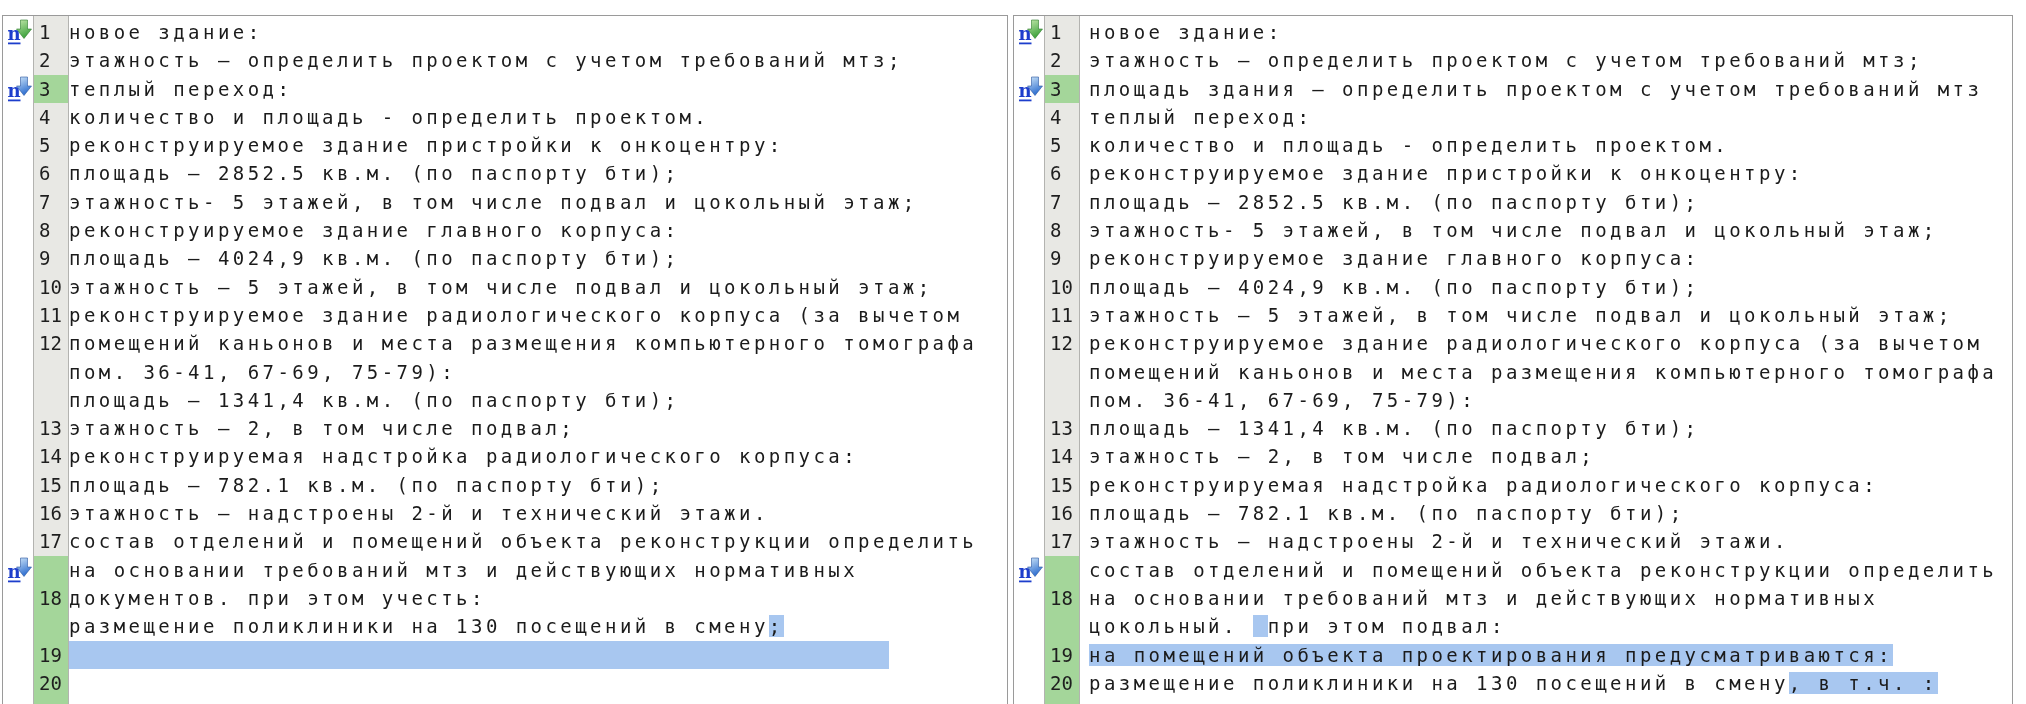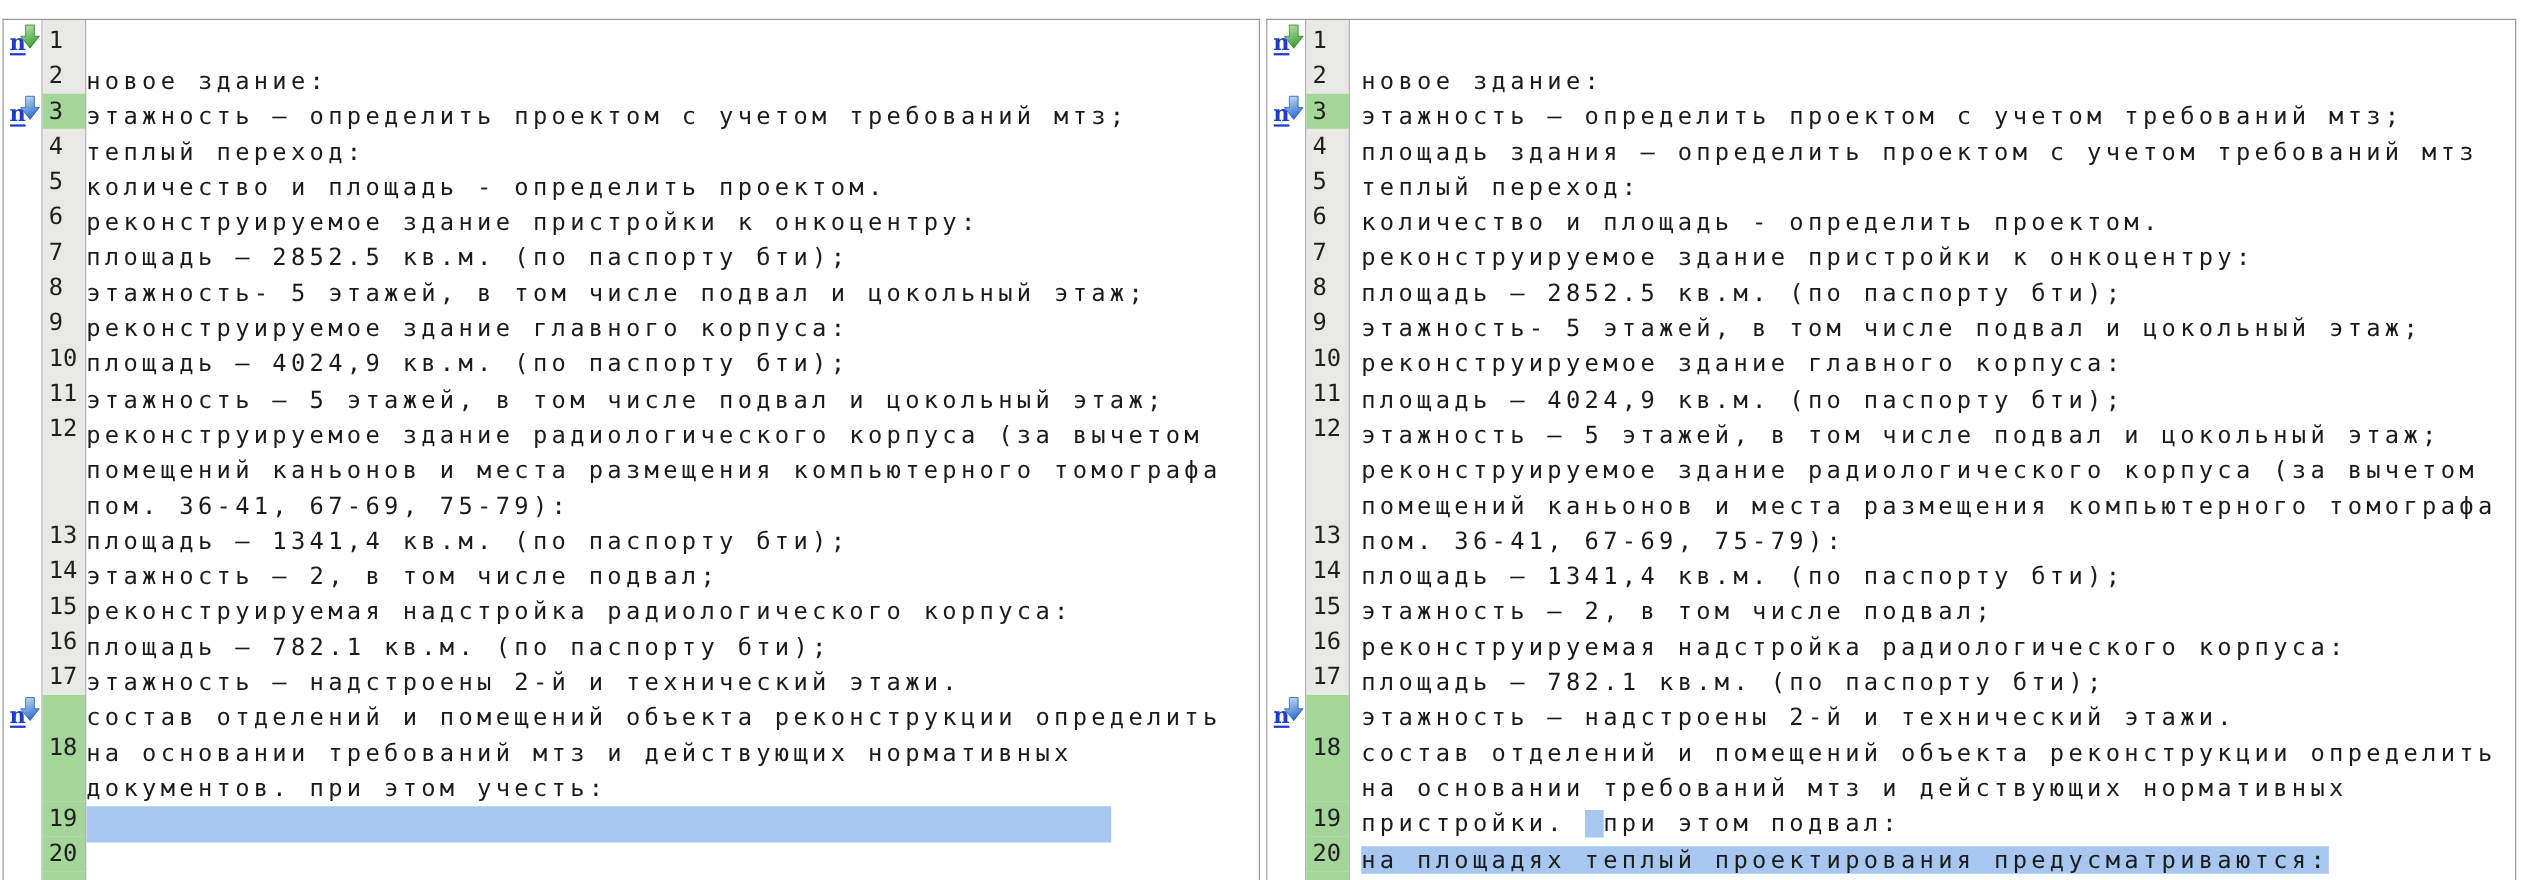--- a/index.html
+++ b/index.html
@@ -15,21 +15,21 @@
     background:#ffffff;display:flex;overflow:hidden;box-sizing:border-box;
   }
   #pane-left{left:2px;width:1006px;}
   #pane-right{left:1013px;width:1000px;}
   .icon-col{width:30px;flex:none;position:relative;background:#ffffff;}
   .gutter-col{
     width:36px;flex:none;box-sizing:border-box;
     border-left:1px solid #b3b3b0;border-right:1px solid #b3b3b0;
     background:#e8e8e4;padding-top:2px;
   }
-  .text-col{flex:1;padding-top:2px;overflow:hidden;margin-top:33px;}
+  .text-col{flex:1;padding-top:2px;overflow:hidden;}
   #pane-right .text-col{padding-left:9px;}
   .grow{
     height:var(--rh);line-height:var(--rh);
     font-size:19px;color:#1e1e1e;padding-left:5px;
     letter-spacing:0;white-space:pre;
   }
   .grow.green{background:#a4d69a;}
   .trow{
     height:var(--rh);line-height:var(--rh);
     font-size:19px;letter-spacing:3.45px;color:#1b1b1b;
@@ -121,20 +121,21 @@
         <div class="trow"><span>помещений каньонов и места размещения компьютерного томографа</span></div>
         <div class="trow"><span>пом. 36-41, 67-69, 75-79):</span></div>
         <div class="trow"><span>площадь — 1341,4 кв.м. (по паспорту бти);</span></div>
         <div class="trow"><span>этажность — 2, в том числе подвал;</span></div>
         <div class="trow"><span>реконструируемая надстройка радиологического корпуса:</span></div>
         <div class="trow"><span>площадь — 782.1 кв.м. (по паспорту бти);</span></div>
         <div class="trow"><span>этажность — надстроены 2-й и технический этажи.</span></div>
         <div class="trow"><span>состав отделений и помещений объекта реконструкции определить</span></div>
         <div class="trow"><span>на основании требований мтз и действующих нормативных</span></div>
         <div class="trow"><span>документов. при этом учесть:</span></div>
+        <div class="trow"><span>размещение поликлиники на 130 посещений в смену</span><span class="hl">;</span></div>
         <div class="trow"><span class="hlbar" style="width: 820px;"></span></div>
       </div>
   </section>
   <section class="pane" id="pane-right">
     <div class="icon-col">
         <div class="nicon" style="top: 3px;"><svg width="26" height="27" viewBox="0 0 26 27" xmlns="http://www.w3.org/2000/svg">
             <defs>
               <linearGradient id="g3" x1="0" y1="0" x2="0.4" y2="1">
                 <stop offset="0" stop-color="#c4e8ac"></stop>
                 <stop offset="1" stop-color="#3da23d"></stop>
@@ -209,19 +210,19 @@
         <div class="trow"><span>реконструируемое здание радиологического корпуса (за вычетом</span></div>
         <div class="trow"><span>помещений каньонов и места размещения компьютерного томографа</span></div>
         <div class="trow"><span>пом. 36-41, 67-69, 75-79):</span></div>
         <div class="trow"><span>площадь — 1341,4 кв.м. (по паспорту бти);</span></div>
         <div class="trow"><span>этажность — 2, в том числе подвал;</span></div>
         <div class="trow"><span>реконструируемая надстройка радиологического корпуса:</span></div>
         <div class="trow"><span>площадь — 782.1 кв.м. (по паспорту бти);</span></div>
         <div class="trow"><span>этажность — надстроены 2-й и технический этажи.</span></div>
         <div class="trow"><span>состав отделений и помещений объекта реконструкции определить</span></div>
         <div class="trow"><span>на основании требований мтз и действующих нормативных</span></div>
-        <div class="trow"><span>пристройки. </span><span class="hl"> </span><span>при этом подвал:</span></div>
-        <div class="trow"><span class="hl">на площадях теплый проектирования предусматриваются:</span></div>
+        <div class="trow"><span>цокольный. </span><span class="hl"> </span><span>при этом подвал:</span></div>
+        <div class="trow"><span class="hl">на помещений объекта проектирования предусматриваются:</span></div>
         <div class="trow"><span>размещение поликлиники на 130 посещений в смену</span><span class="hl">, в т.ч. :</span></div>
         <div class="trow"></div>
       </div>
   </section>
 </div>
 
 </body></html>

